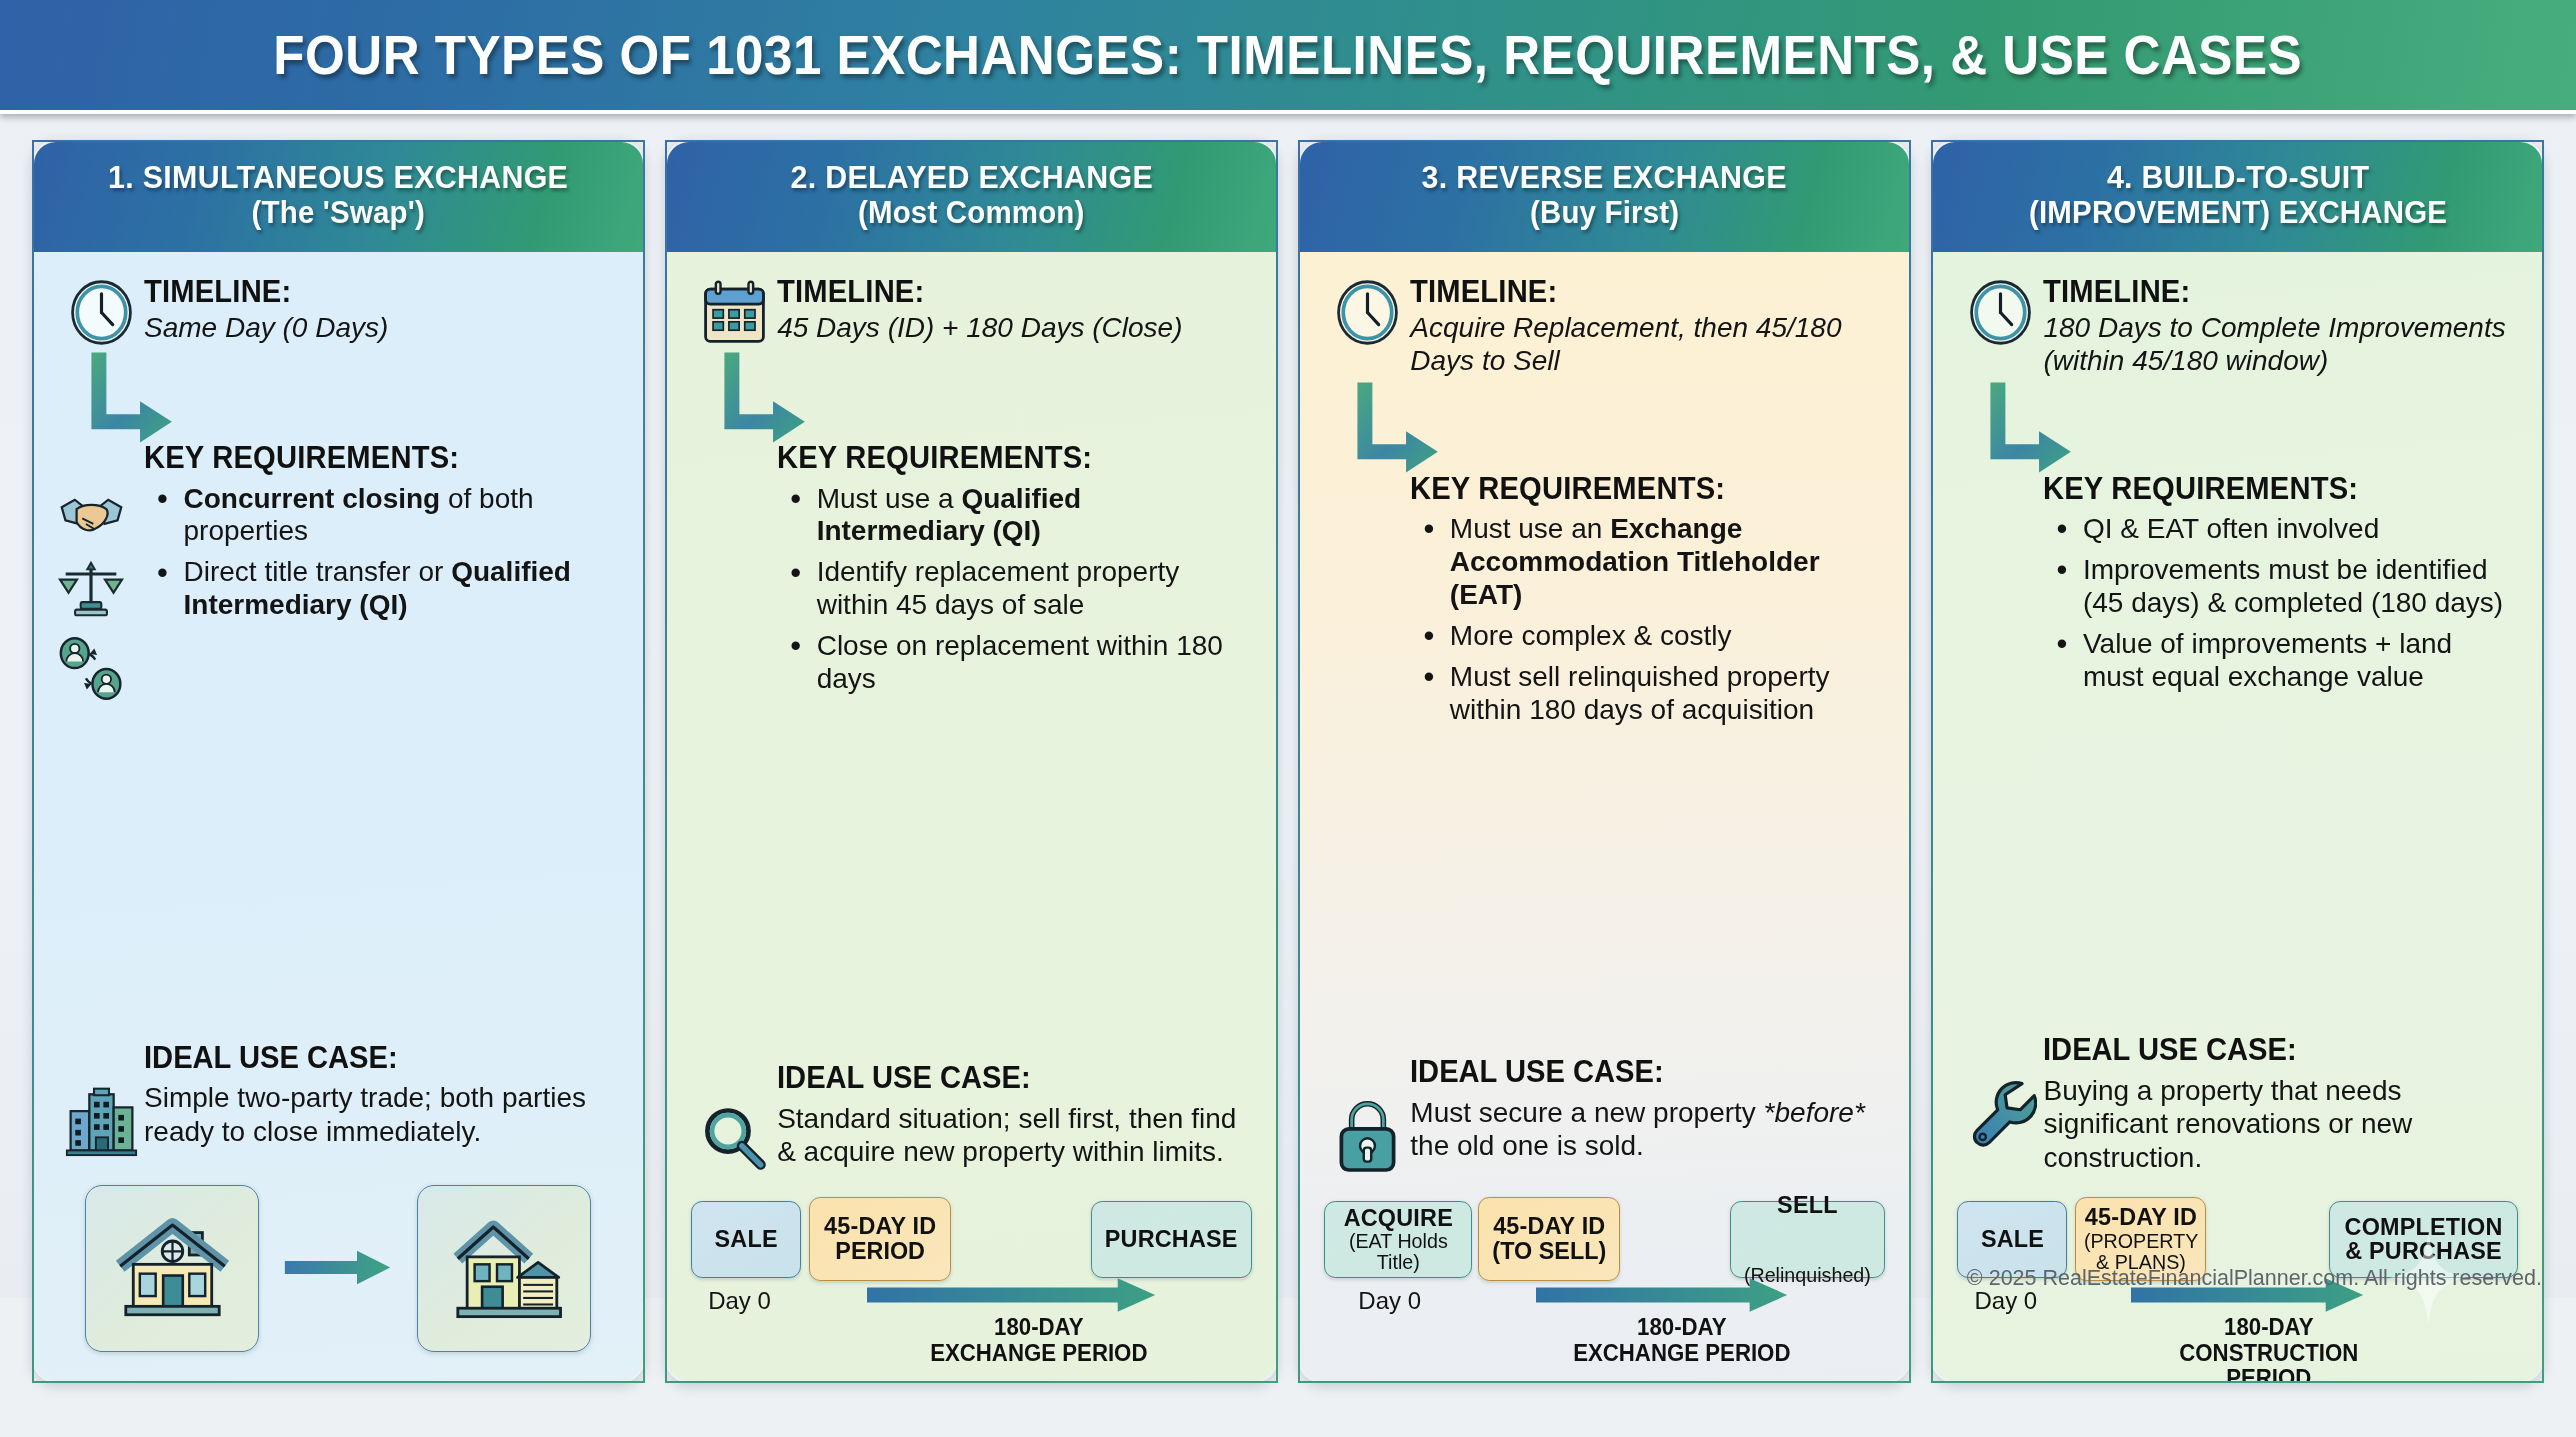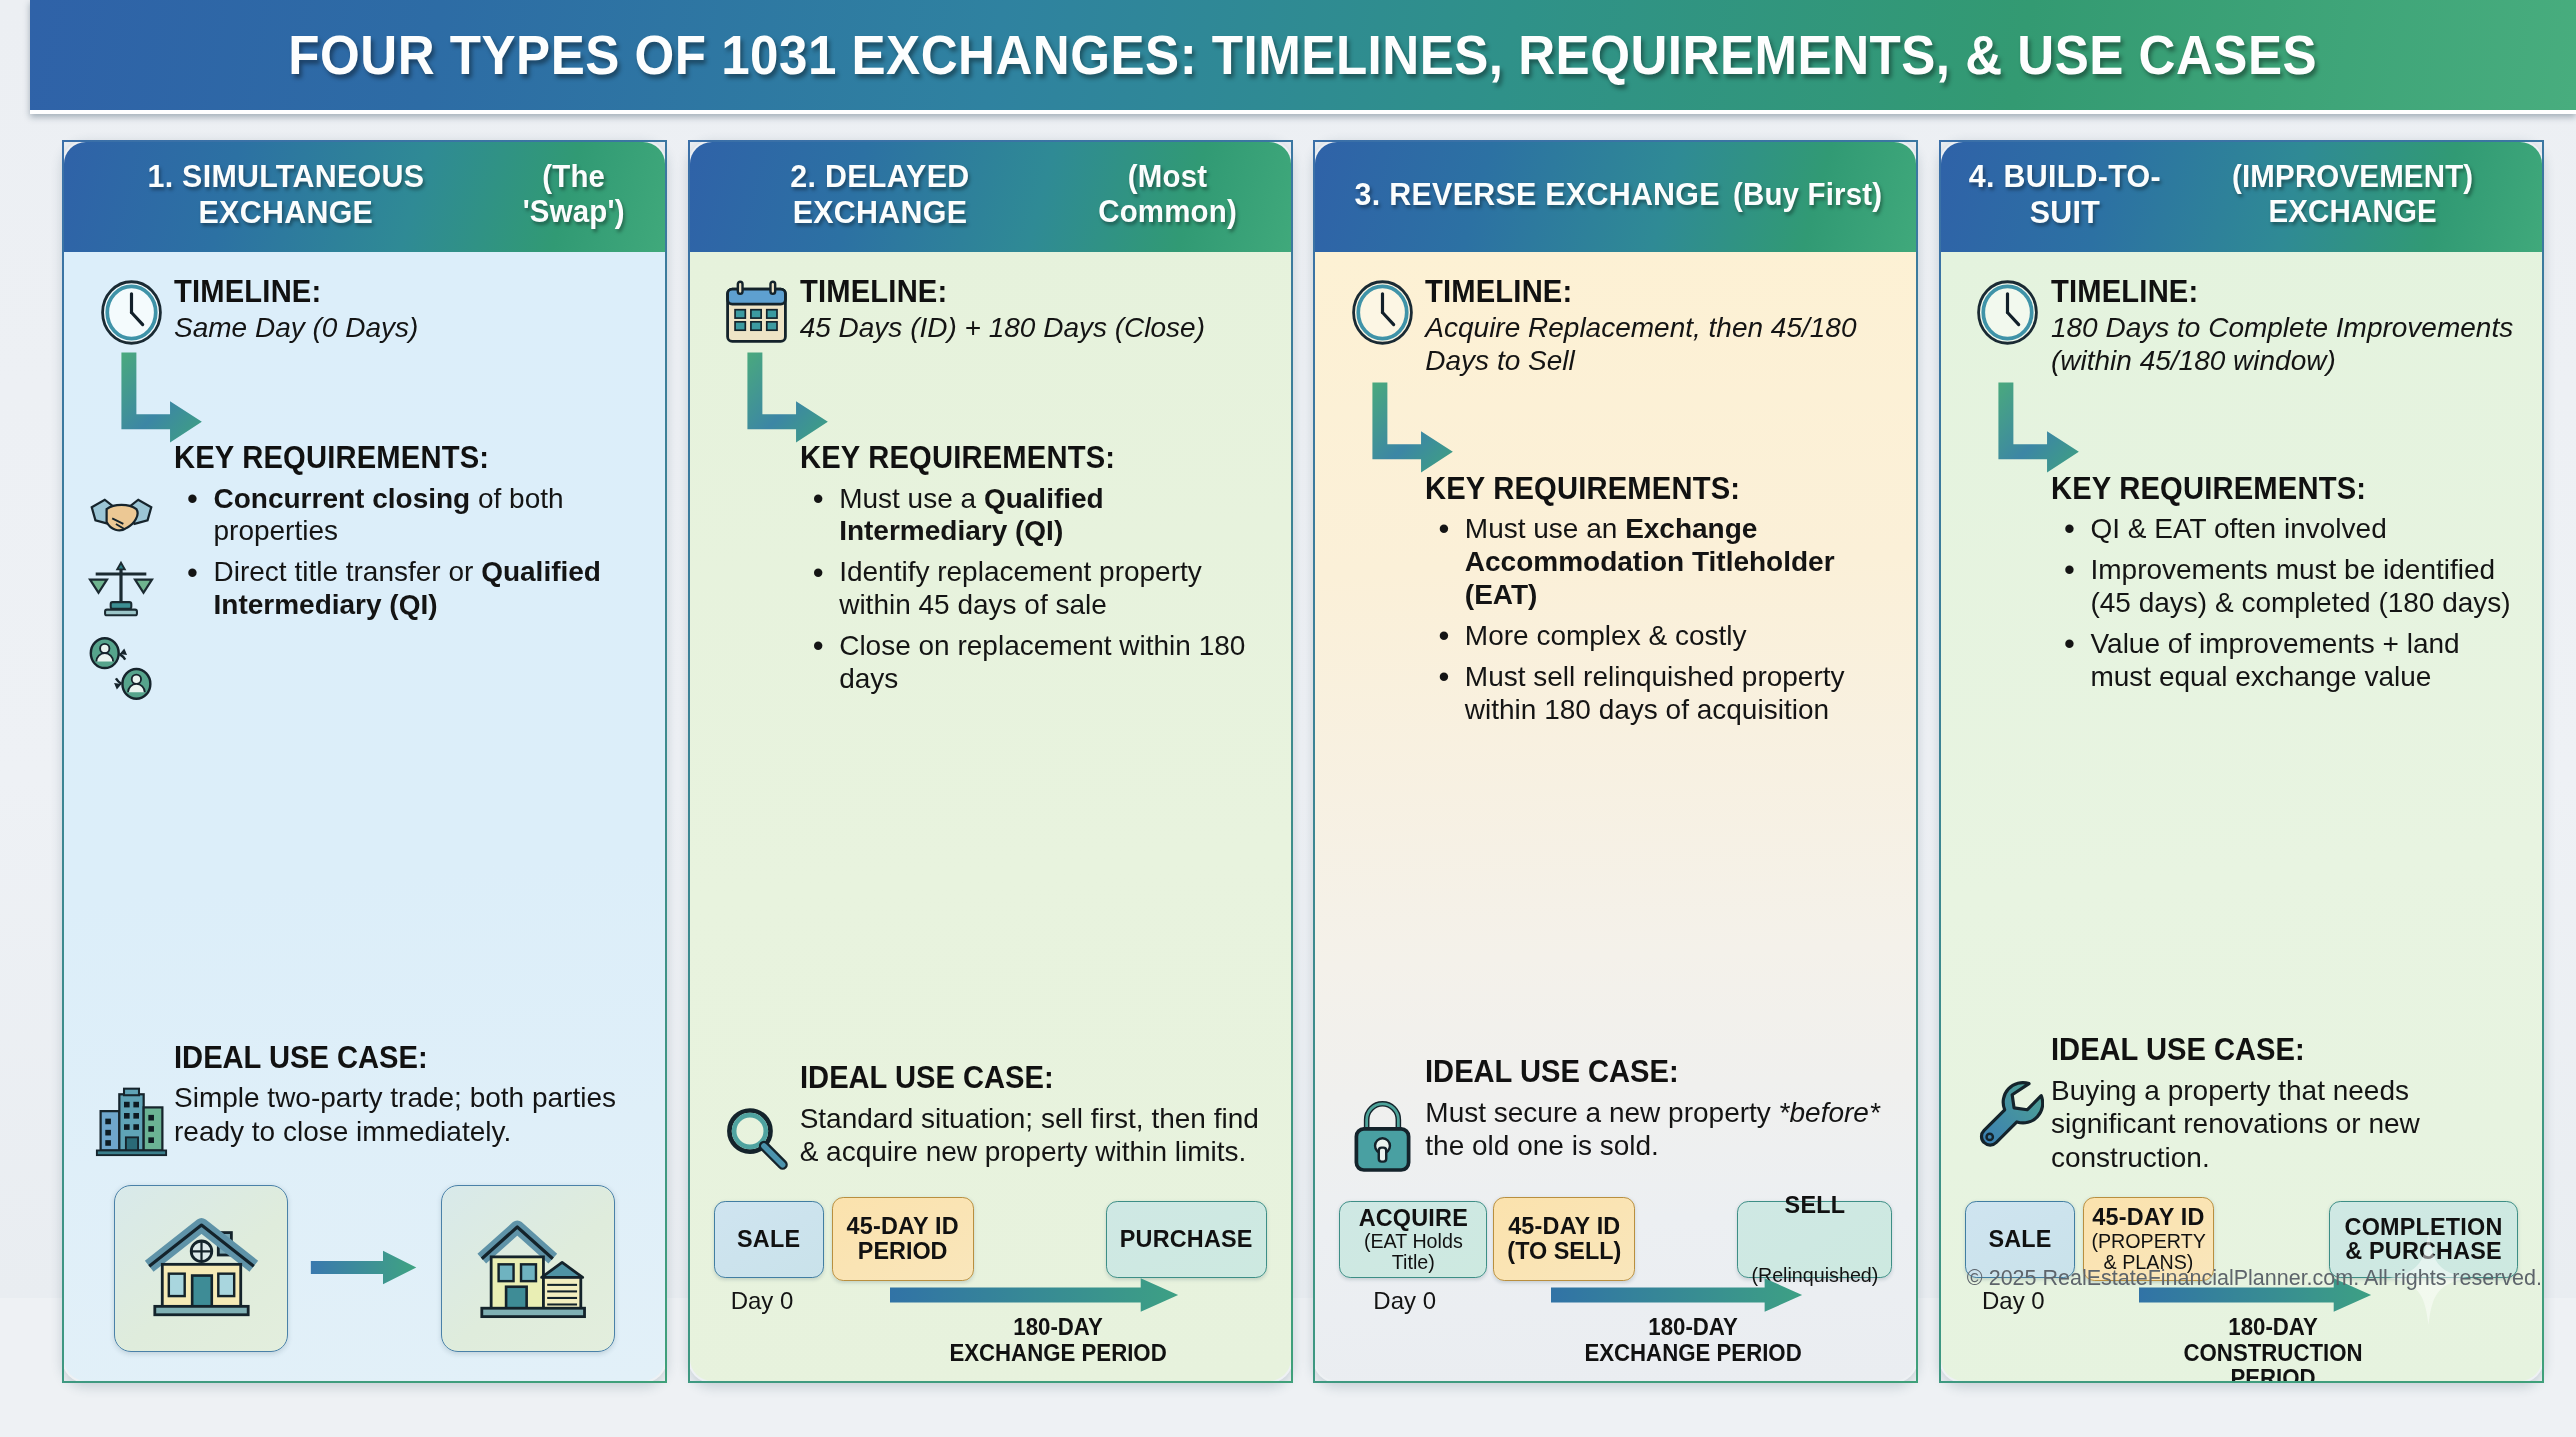--- a/index.html
+++ b/index.html
@@ -7,21 +7,20 @@
     width: 2576px; height: 1438px;
     background: #eef1f4;
     font-family: "Liberation Sans", sans-serif;
     overflow: hidden;
   }
 
   .page {
     position: relative;
     width: 2576px; height: 1298px;
     background: linear-gradient(180deg,#eceff3 0%, #eef1f5 60%, #e9edf1 100%);
-    padding-left: 30px;
   }
 
   
   .banner {
     position: relative;
     height: 114px;
     background: linear-gradient(100deg,#2f62a8 0%, #2d6ca5 16%, #2f82a0 38%, #2f9189 58%, #339a72 78%, #48ad7e 100%);
     display: flex; align-items: center; justify-content: center;
     border-bottom: 4.7px solid #ffffff;
     box-shadow: 0 2.8px 6.6px rgba(20,50,70,.35);
@@ -49,21 +48,21 @@
     overflow: hidden;
     display: flex; flex-direction: column;
     border: 2.8px solid;
     border-image: linear-gradient(160deg,#3a6fa8,#3fa07a) 1;
     box-shadow: 0 3.7px 11.2px rgba(40,70,90,.20);
     position: relative;
   }
   .card-head {
     min-height: 110px;
     background: linear-gradient(105deg,#2f62a8 0%, #2c71a3 28%, #2f8a95 58%, #319a74 82%, #40a97b 100%);
-    display: flex; flex-direction: row;
+    display: flex; flex-direction: column;
     align-items: center; justify-content: center;
     padding: 11.2px 13px 15px 13px;
     text-align: center;
   }
   .card-head .l1, .card-head .l2 {
     color: #fbfdfd;
     text-shadow: 1.9px 2.8px 3.7px rgba(0,0,0,.36);
     line-height: 1.12;
     transform: scaleX(.95);
   }

